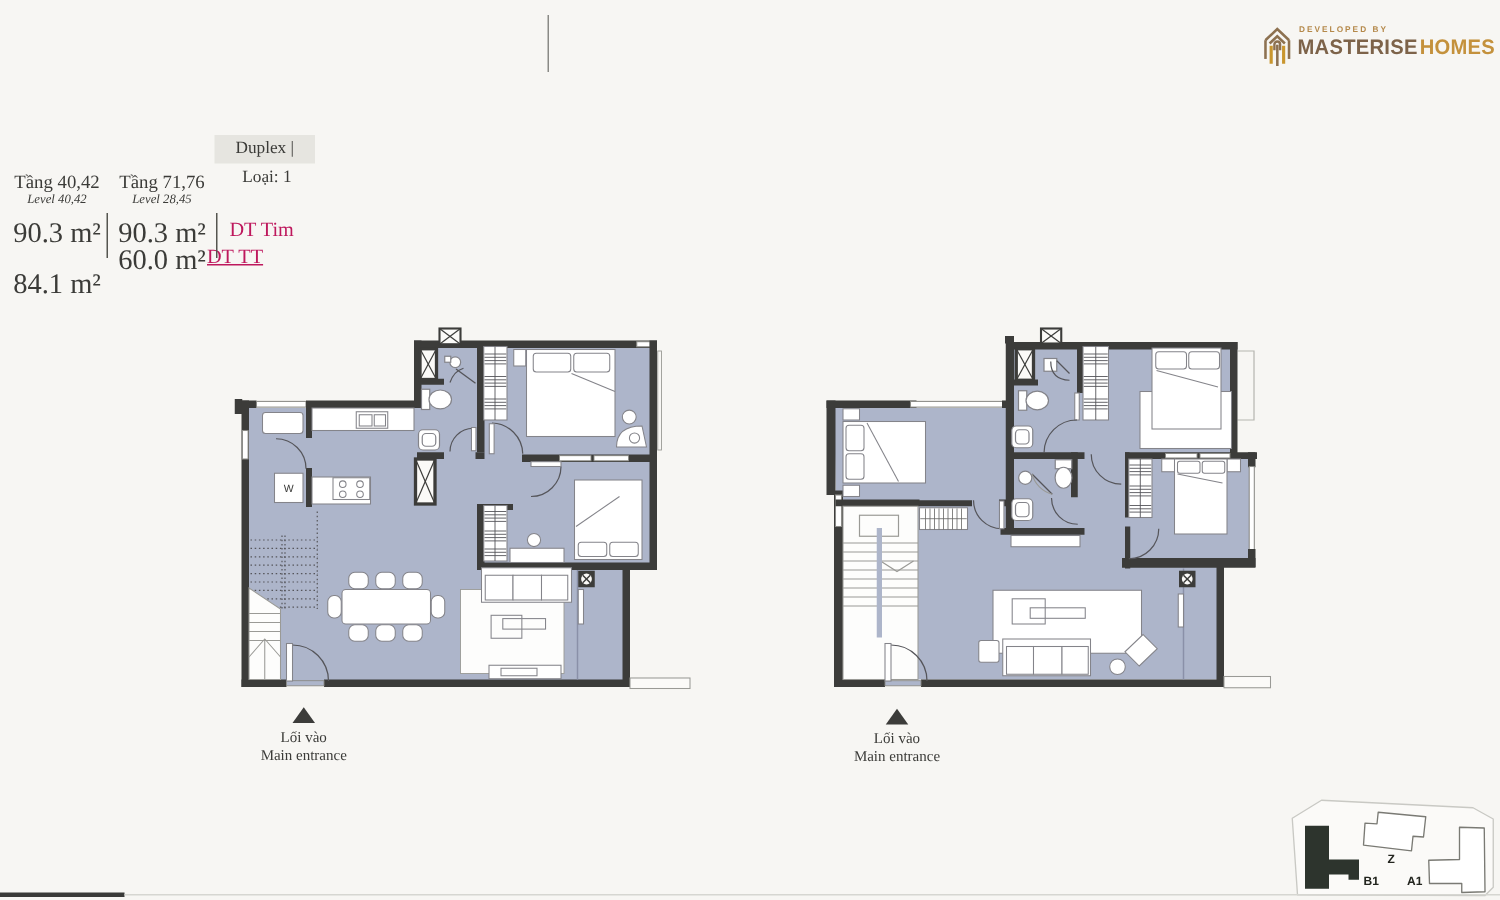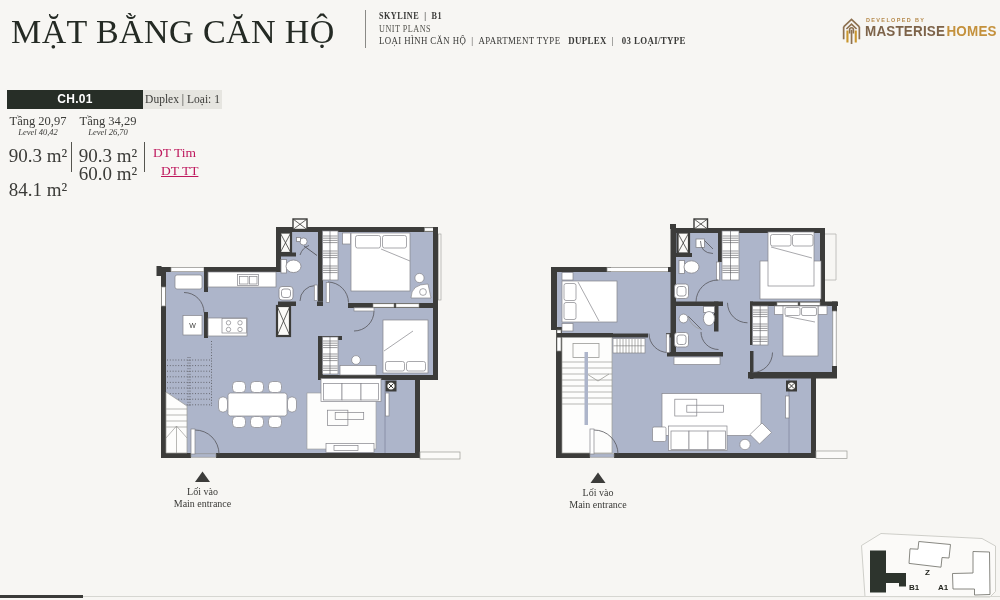--- a/index.html
+++ b/index.html
@@ -9,74 +9,67 @@
   .title{left:11px;top:13px;font-size:34px;color:#242a24;letter-spacing:0.4px;
          font-weight:400;white-space:nowrap;}
   .vline{left:365px;top:10px;width:1px;height:38px;background:#8a8a86;}
   .sub{left:379px;top:10px;font-size:10.5px;color:#3a3a38;line-height:12.5px;white-space:nowrap;}
   .sub .b{font-weight:bold;letter-spacing:0.6px;display:inline-block;transform:scaleX(0.78);transform-origin:0 50%;}
   .sub .g{color:#55554f;letter-spacing:0.6px;display:inline-block;transform:scaleX(0.78);transform-origin:0 50%;}
   .sub .r{letter-spacing:0.45px;display:inline-block;transform:scaleX(0.84);transform-origin:0 50%;}
   .badge{left:7px;top:90px;width:136px;height:19px;background:#272e27;color:#fff;
          font-family:"Liberation Sans",sans-serif;font-weight:bold;font-size:12px;
          text-align:center;line-height:19px;letter-spacing:0.3px;}
-  .badge2{left:143px;top:90px;width:79px;height:19px;background:#e6e5e0;color:#3b3b38;
+  .badge2{left:143px;top:90px;width:67px;height:19px;background:#e6e5e0;color:#3b3b38;
           font-size:11.5px;text-align:center;line-height:19px;}
   .t1{font-size:12.5px;color:#3b3b38;text-align:center;}
   .t2{font-size:8.5px;color:#3b3b38;text-align:center;font-style:italic;}
   .m2{font-size:19px;color:#3b3b38;text-align:center;}
   .dt{font-size:13.5px;color:#be185d;}
   .tdiv{width:1px;background:#55554f;}
   .devby{left:866px;top:17px;font-family:"Liberation Sans",sans-serif;font-size:5.5px;
          letter-spacing:1.35px;color:#b5894a;font-weight:bold;white-space:nowrap;}
   .mast{left:865px;top:23px;font-family:"Liberation Sans",sans-serif;font-size:14px;
         font-weight:bold;letter-spacing:0.2px;color:#7d6349;white-space:nowrap;
         transform:scaleX(0.96);transform-origin:0 50%;}
   .mast .h{color:#c4913c;}
   .botbar1{left:0;top:595px;width:83px;height:2.5px;background:#3a3a38;}
   .botbar2{left:83px;top:595.5px;width:917px;height:1.5px;background:#d6d6d1;}
 </style>
 </head>
 <body>
 <div class="page">
-  <div class="abs title">MẶT BẰNG CĂN HỘ</div>
   <div class="abs vline"></div>
-  <div class="abs sub">
-    <span class="b">SKYLINE&nbsp;&nbsp;|&nbsp;&nbsp;B1</span><br>
-    <span class="g">UNIT PLANS</span><br>
-    <span class="r">LOẠI HÌNH CĂN HỘ&nbsp;&nbsp;|&nbsp;&nbsp;APARTMENT TYPE&nbsp;&nbsp;&nbsp;<b>DUPLEX</b>&nbsp;&nbsp;|&nbsp;&nbsp;&nbsp;<b>03 LOẠI/TYPE</b></span>
-  </div>
 
   <svg class="abs" style="left:842px;top:16px" width="20" height="28" viewBox="0 0 20 28">
     <g fill="none" stroke="#8d7150" stroke-width="1.7">
       <polyline points="1.6,10.8 9.5,3.4 17.4,10.8"></polyline>
       <polyline points="4.4,13 9.5,8.2 14.6,13"></polyline>
     </g>
     <path d="M7.6,17.5 L7.6,13.6 A1.9,1.9 0 0 1 11.4,13.6 L11.4,17.5" fill="none" stroke="#8d7150" stroke-width="1.6"></path>
     <rect x="0.8" y="10.8" width="1.7" height="12.5" fill="#8d7150"></rect>
     <rect x="4.4" y="14.5" width="2.1" height="12" fill="#c9962e"></rect>
     <rect x="8.7" y="13.8" width="1.7" height="14.5" fill="#8d7150"></rect>
     <rect x="12.7" y="14.5" width="2.1" height="12" fill="#c9962e"></rect>
     <rect x="16.5" y="10.8" width="1.7" height="12.5" fill="#8d7150"></rect>
   </svg>
   <div class="abs devby">DEVELOPED BY</div>
   <div class="abs mast">MASTERISE <span class="h">HOMES</span></div>
 
-  <div class="abs badge">CH.01</div>
   <div class="abs badge2">Duplex&nbsp;|&nbsp;Loại:&nbsp;1</div>
-  <div class="abs t1" style="left:6px;top:114px;width:64px;">Tầng 20,97</div>
+  <div class="abs t1" style="left:6px;top:114px;width:64px;">Tầng 40,42</div>
   <div class="abs t2" style="left:6px;top:127px;width:64px;">Level 40,42</div>
-  <div class="abs t1" style="left:76px;top:114px;width:64px;">Tầng 34,29</div>
-  <div class="abs t2" style="left:76px;top:127px;width:64px;">Level 26,70</div>
+  <div class="abs t1" style="left:76px;top:114px;width:64px;">Tầng 71,76</div>
+  <div class="abs t2" style="left:76px;top:127px;width:64px;">Level 28,45</div>
   <div class="abs m2" style="left:6px;top:145px;width:64px;">90.3 m²</div>
   <div class="abs m2" style="left:6px;top:179px;width:64px;">84.1 m²</div>
   <div class="abs m2" style="left:76px;top:145px;width:64px;">90.3 m²</div>
   <div class="abs m2" style="left:76px;top:163px;width:64px;">60.0 m²</div>
   <div class="abs dt" style="left:153px;top:145px;">DT Tim</div>
-  <div class="abs dt" style="left:161px;top:163px;text-decoration:underline;">DT TT</div>
+  <div class="abs dt" style="left:138px;top:163px;text-decoration:underline;">DT TT</div>
   <div class="abs tdiv" style="left:71px;top:142px;height:30px;"></div>
   <div class="abs tdiv" style="left:144px;top:142px;height:30px;"></div>
 
   <svg id="planL" class="abs" style="left:150px;top:212px" width="318" height="300" viewBox="150 212 318 300">
 
     <polygon points="164,272 278,272 278,231 435,231 435,377 417,377 417,454 164,454" fill="#adb5ca"></polygon>
 
     <rect x="438.5" y="234" width="2.5" height="66" fill="#f7f6f3" stroke="#9a9a96" stroke-width="0.6"></rect>
 
     <rect x="161" y="267" width="10" height="5" fill="#3c3c3a"></rect>

